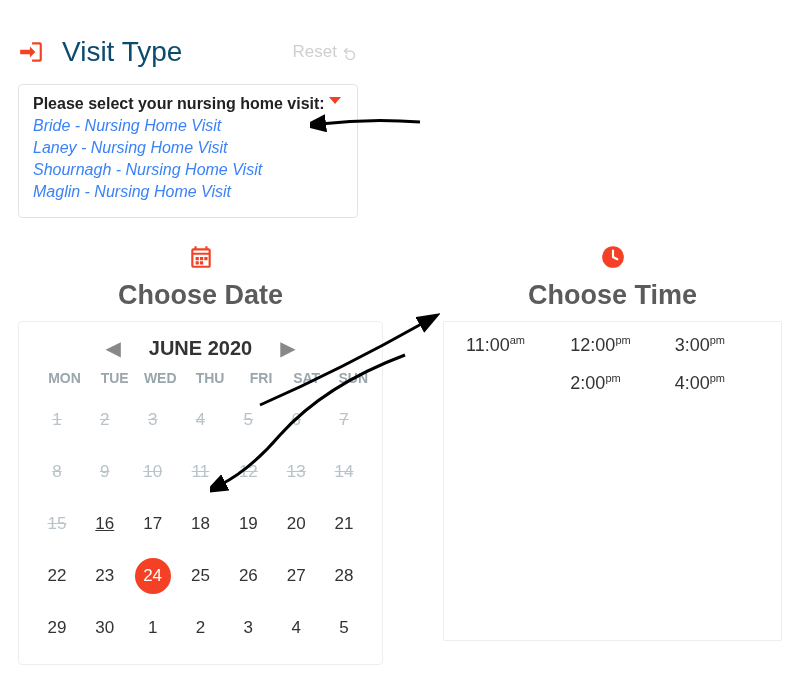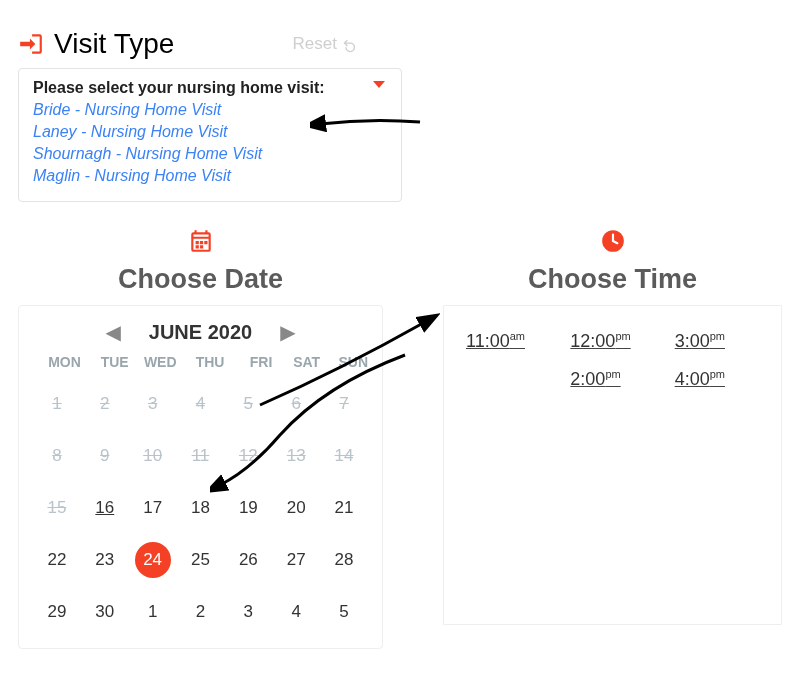--- a/index.html
+++ b/index.html
@@ -15,38 +15,38 @@
   
   .vt-header {
     display: flex;
     align-items: center;
     gap: 10px;
     margin-bottom: 8px;
     position: relative;
     width: 340px;
   }
   .vt-header h2 {
-    margin: 0;
+    margin: 8px;
     font-size: 28px;
     font-weight: 400;
-    color: #000000;
+    color: #0c4a6e;
     flex: 1;
   }
   .reset {
     font-size: 17px;
     color: #cfcfcf;
     display: inline-flex;
     align-items: center;
     gap: 4px;
     cursor: pointer;
   }
   .reset svg { width: 17px; height: 17px; }
 
   .vt-box {
-    width: 384px;
+    width: 340px;
     border: 1px solid #e3e3e3;
     border-radius: 4px;
     padding: 10px 14px 14px 14px;
     position: relative;
     margin-bottom: 26px;
   }
   .vt-box .prompt {
     font-weight: 700;
     color: #222;
     font-size: 16px;
@@ -141,23 +141,22 @@
     display: inline-flex;
     align-items: center;
     justify-content: center;
   }
 
   
   .time-wrap { flex: 1; }
   .time-panel {
     border: 1px solid #eee;
     border-radius: 1px;
-    padding: 24px 22px;
+    padding: 12px 22px;
     min-height: 320px;
-    text-decoration: underline;
   }
   .time-grid {
     display: grid;
     grid-template-columns: repeat(3, 1fr);
     column-gap: 20px;
     row-gap: 16px;
     font-size: 18px;
     color: #333;
   }
   .slot { cursor: pointer; white-space: nowrap;}

